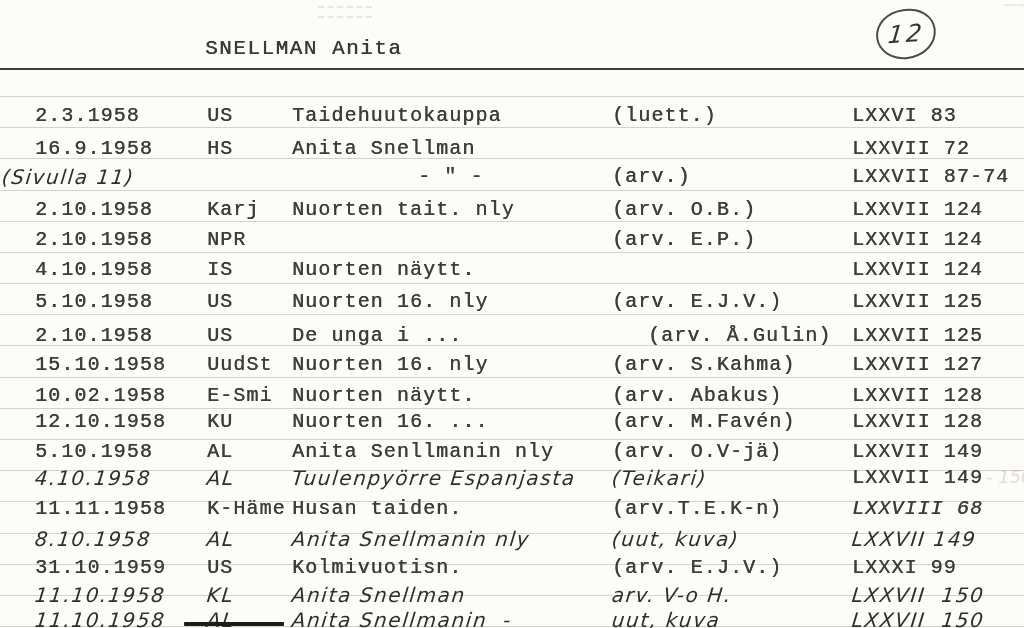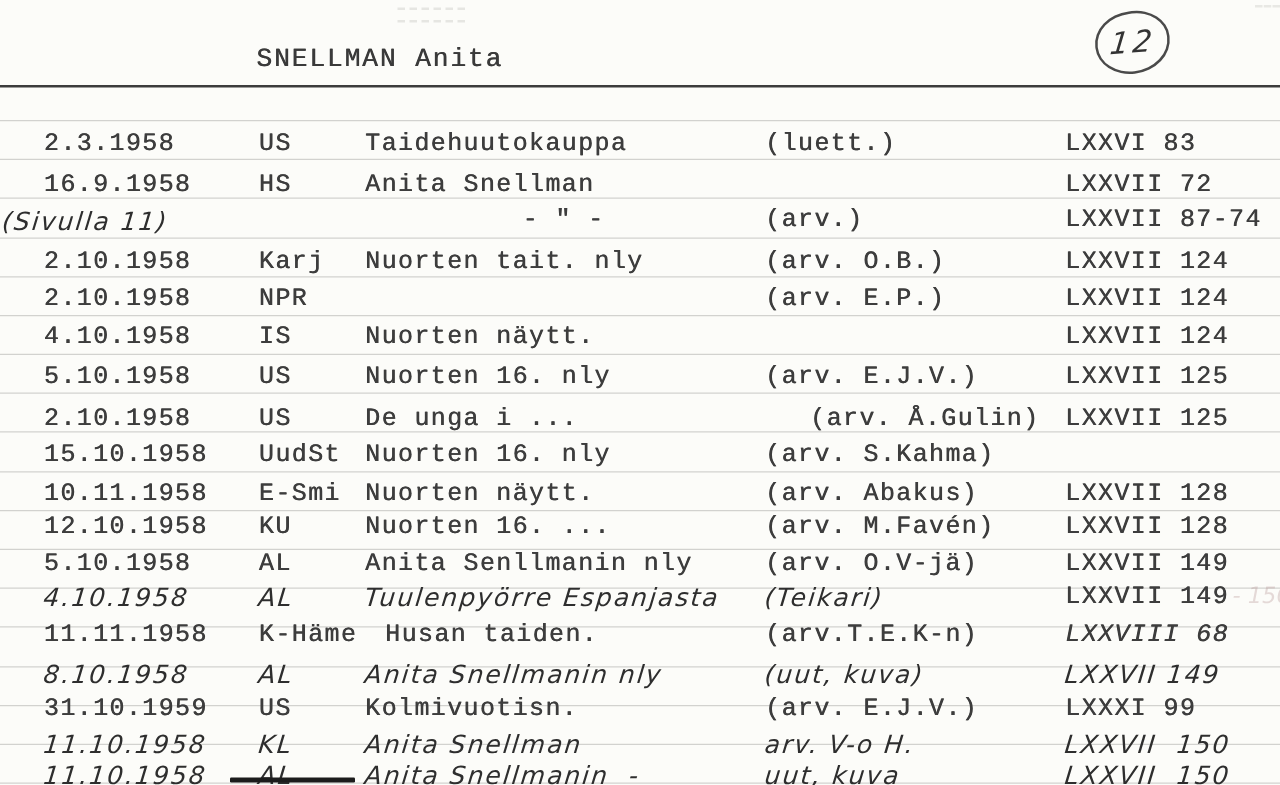--- a/index.html
+++ b/index.html
@@ -148,24 +148,25 @@
     <span class="cell c-title" style="left: 292px;">De unga i ...</span>
     <span class="cell c-note" style="left: 612px; margin-left: 36px;">(arv. Å.Gulin)</span>
     <span class="cell c-ref" style="left: 852px;">LXXVII 125</span>
   </div>
 
   <div class="row" style="top: 353px;">
     <span class="cell c-date" style="left: 35px;">15.10.1958</span>
     <span class="cell c-source" style="left: 207px;">UudSt</span>
     <span class="cell c-title" style="left: 292px;">Nuorten 16. nly</span>
     <span class="cell c-note" style="left: 612px;">(arv. S.Kahma)</span>
+    <span class="cell c-ref" style="left: 852px;">LXXVII 127</span>
   </div>
 
   <div class="row" style="top: 384px;">
-    <span class="cell c-date" style="left: 35px;">10.11.1958</span>
+    <span class="cell c-date" style="left: 35px;">10.02.1958</span>
     <span class="cell c-source" style="left: 207px;">E-Smi</span>
     <span class="cell c-title" style="left: 292px;">Nuorten näytt.</span>
     <span class="cell c-note" style="left: 612px;">(arv. Abakus)</span>
     <span class="cell c-ref" style="left: 852px;">LXXVII 128</span>
   </div>
 
   <div class="row" style="top: 410px;">
     <span class="cell c-date" style="left: 35px;">12.10.1958</span>
     <span class="cell c-source" style="left: 207px;">KU</span>
     <span class="cell c-title" style="left: 292px;">Nuorten 16. ...</span>
@@ -185,21 +186,21 @@
     <span class="cell c-date hw" style="left: 35px;">4.10.1958</span>
     <span class="cell c-source hw" style="left: 207px;">AL</span>
     <span class="cell c-title hw" style="left: 292px;">Tuulenpyörre Espanjasta</span>
     <span class="cell c-note hw" style="left: 612px;">(Teikari)</span>
     <span class="cell c-ref" style="left: 852px;">LXXVII 149</span>
   </div>
 
   <div class="row" style="top: 497px;">
     <span class="cell c-date" style="left: 35px;">11.11.1958</span>
     <span class="cell c-source" style="left: 207px;">K-Häme</span>
-    <span class="cell c-title" style="left: 308px;">Husan taiden.</span>
+    <span class="cell c-title" style="left: 292px;">Husan taiden.</span>
     <span class="cell c-note" style="left: 612px;">(arv.T.E.K-n)</span>
     <span class="cell c-ref" style="left: 852px; font-style: italic;">LXXVIII 68</span>
   </div>
 
   <div class="row" style="top: 527px;">
     <span class="cell c-date hw" style="left: 35px;">8.10.1958</span>
     <span class="cell c-source hw" style="left: 207px;">AL</span>
     <span class="cell c-title hw" style="left: 292px;">Anita Snellmanin nly</span>
     <span class="cell c-note hw" style="left: 612px;">(uut, kuva)</span>
     <span class="cell c-ref hw" style="left: 852px;">LXXVII 149</span>

